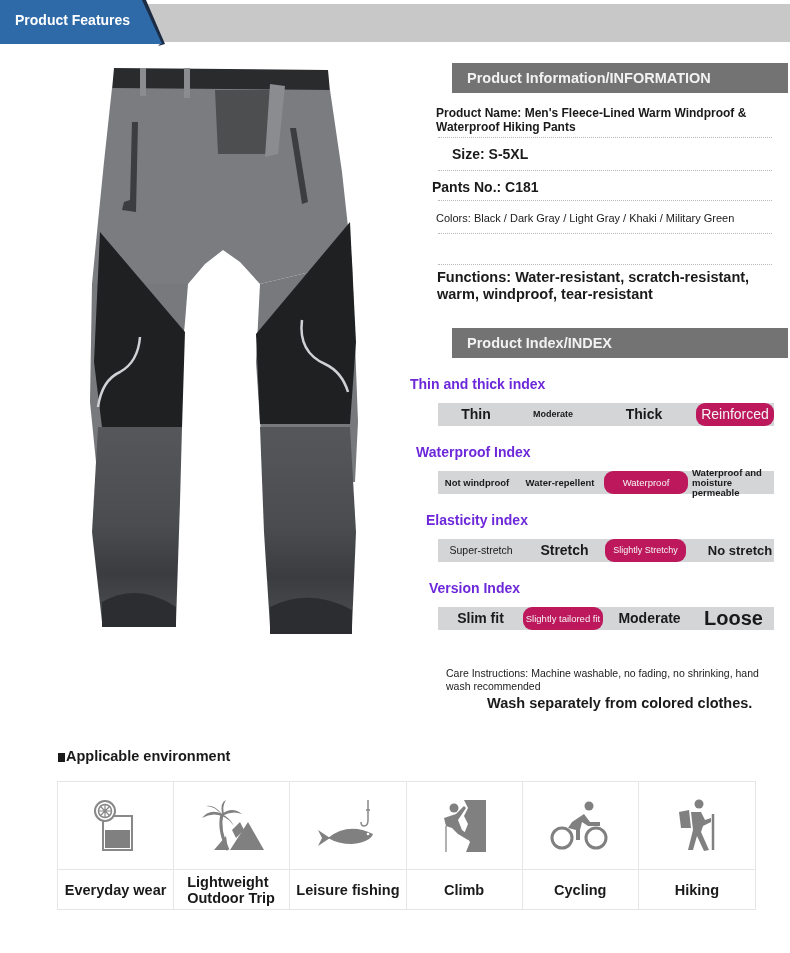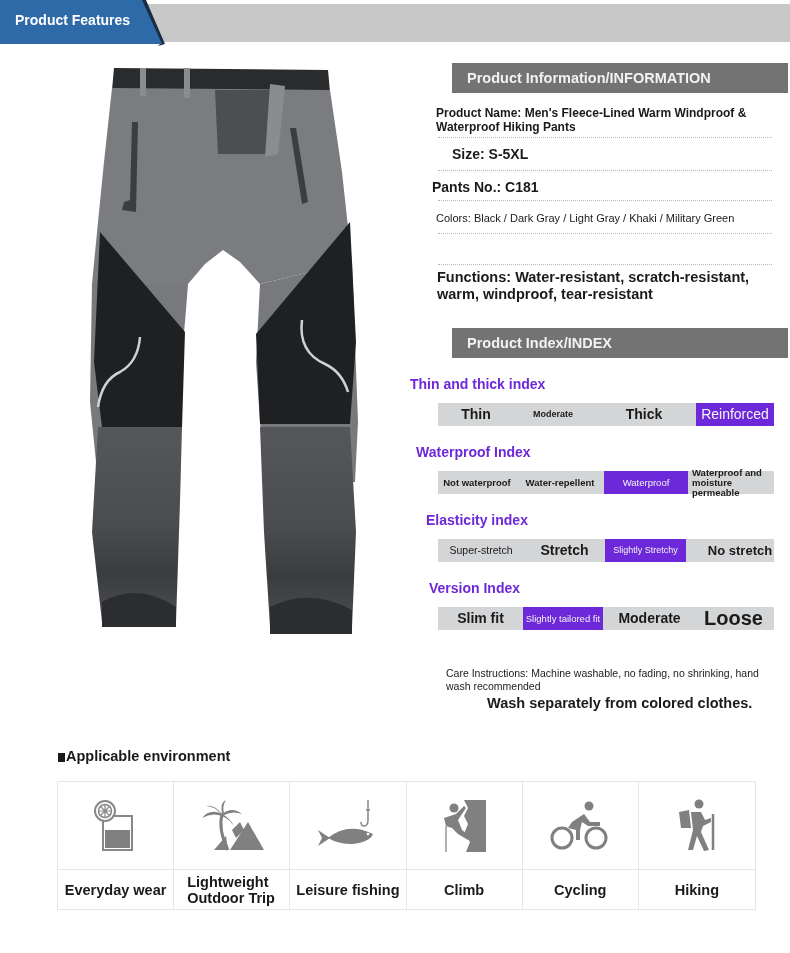--- a/index.html
+++ b/index.html
@@ -21,21 +21,21 @@
     
     .sec-header { position: absolute; left: 438px; width: 336px; height: 30px; background: #737373; color: #f2f2f2;
       font-size: 14.5px; padding-left: 15px; line-height: 30px; font-weight: bold; margin-left: 14px; }
     .info-line { position: absolute; font-size: 12px; color: #1a1a1a; font-weight: bold; }
     .dotted { position: absolute; left: 438px; width: 334px; border-top: 1.5px dotted #b8b8b8; height: 0; }
 
     .index-label { position: absolute; font-size: 14px; font-weight: bold; color: #6d28d9; }
     .index-bar { position: absolute; left: 438px; width: 336px; height: 23px; background: #d4d5d7; display: flex; }
     .seg { height: 100%; display: flex; align-items: center; justify-content: center; text-align: center;
       color: #1a1a1a; font-weight: bold; line-height: 1.05; }
-    .seg.active { background: #6d28d9; color: #f4f4f4; font-weight: normal; }
+    .seg.active { background: #be185d; color: #f4f4f4; font-weight: normal; border-radius: 9px; }
 
     .care { position: absolute; left: 446px; top: 667px; width: 330px; font-size: 10.5px; line-height: 13px; color: #1a1a1a; }
     .wash { position: absolute; left: 487px; top: 695px; font-size: 14.5px; font-weight: bold; color: #1a1a1a; }
 
     
     .env-title { position: absolute; left: 58px; top: 748px; font-size: 14.5px; font-weight: bold; color: #1a1a1a; display: flex; align-items: center; }
     .env-bullet { width: 7px; height: 9px; background: #1a1a1a; margin-right: 1px; margin-top: 3px; }
     .env-grid { position: absolute; left: 57px; top: 781px; width: 699px; height: 129px; border: 1px solid #e6e6e6; display: flex; }
     .env-cell { width: 116.5px; height: 100%; border-right: 1px solid #e6e6e6; display: flex; flex-direction: column; }
     .env-cell:last-child { border-right: none; }
@@ -113,21 +113,21 @@
 <div class="index-label" style="left:410px; top:376px;">Thin and thick index</div>
 <div class="index-bar" style="top:403px;">
   <div class="seg" style="width:76px; font-size:14px;">Thin</div>
   <div class="seg" style="width:78px; font-size:9px;">Moderate</div>
   <div class="seg" style="width:104px; font-size:14px;">Thick</div>
   <div class="seg active" style="width:78px; font-size:14px;">Reinforced</div>
 </div>
 
 <div class="index-label" style="left:416px; top:444px;">Waterproof Index</div>
 <div class="index-bar" style="top:471px;">
-  <div class="seg" style="width:78px; font-size:9.5px;">Not waterproof</div>
+  <div class="seg" style="width:78px; font-size:9.5px;">Not windproof</div>
   <div class="seg" style="width:88px; font-size:9.5px;">Water-repellent</div>
   <div class="seg active" style="width:84px; font-size:9.5px;">Waterproof</div>
   <div class="seg" style="width:86px; font-size:9.5px; justify-content:flex-start; text-align:left; padding-left:4px; margin-top:-4px; height:32px;">Waterproof and moisture permeable</div>
 </div>
 
 <div class="index-label" style="left:426px; top:512px;">Elasticity index</div>
 <div class="index-bar" style="top:539px;">
   <div class="seg" style="width:86px; font-size:10.5px; font-weight:normal;">Super-stretch</div>
   <div class="seg" style="width:81px; font-size:14px;">Stretch</div>
   <div class="seg active" style="width:81px; font-size:9px;">Slightly Stretchy</div>

